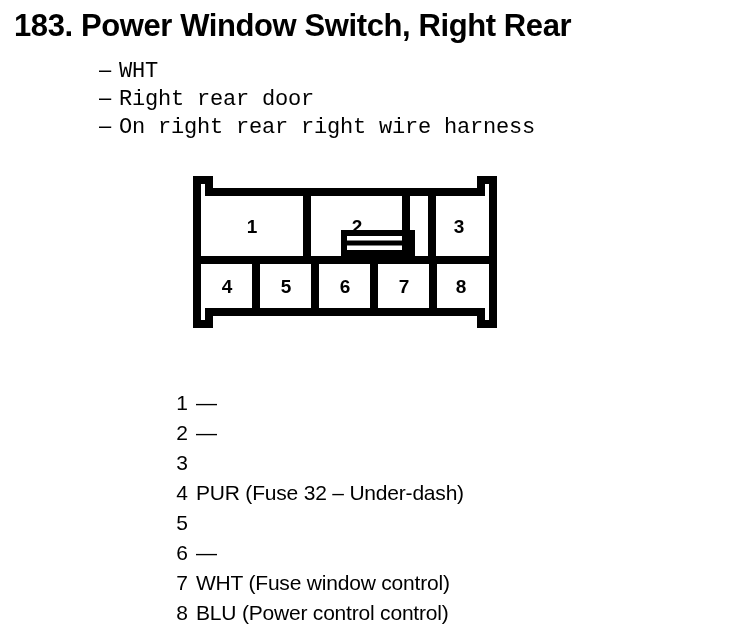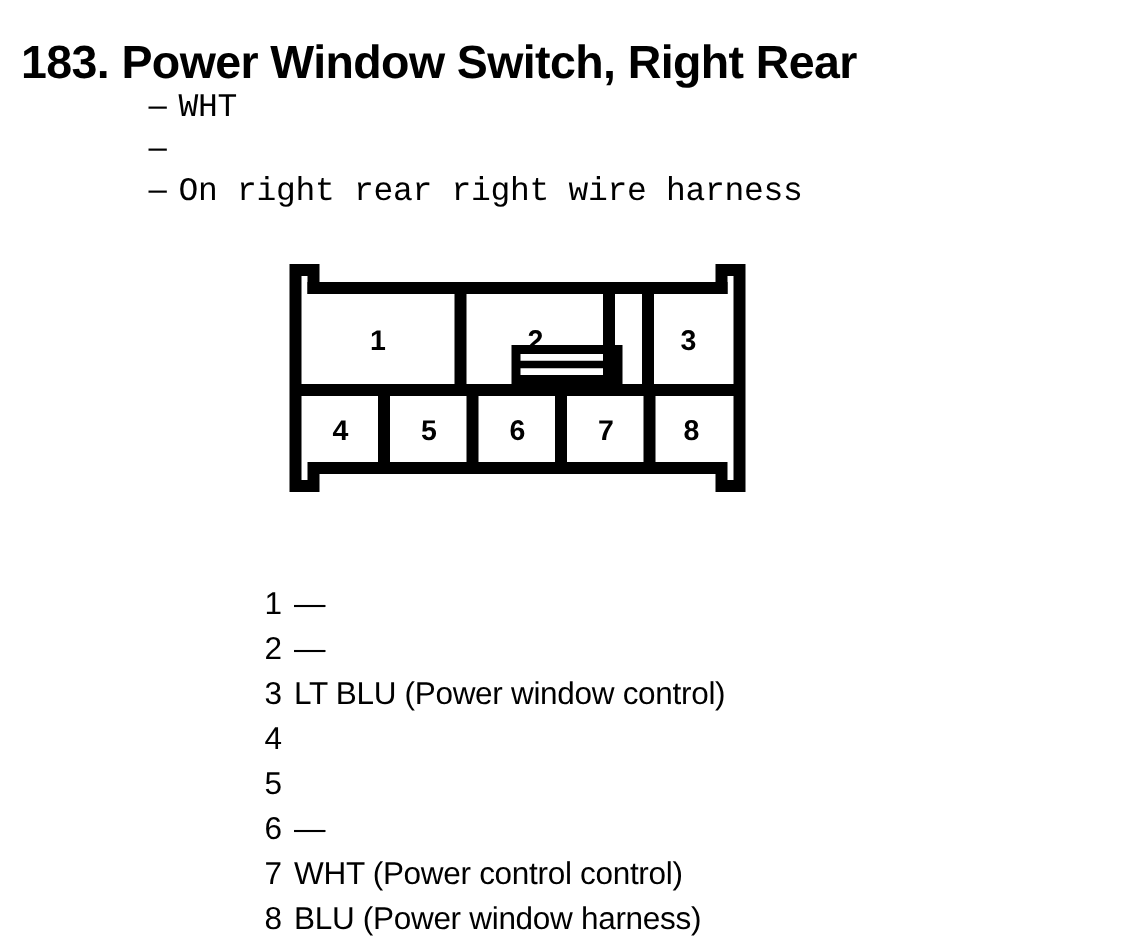--- a/index.html
+++ b/index.html
@@ -22,21 +22,20 @@
   #page-title {
     position: absolute;
     left: 14px;
     top: 8px;
     width: 730px;
     font-size: 31px;
     font-weight: bold;
     letter-spacing: -0.4px;
     white-space: nowrap;
     line-height: 36px;
-    margin-top: 16px;
   }
 
   
   #attribute-list {
     position: absolute;
     left: 99px;
     top: 56px;
     width: 600px;
   }
   .attribute-row {
@@ -105,20 +104,21 @@
 
 <div id="page-title">183. Power Window Switch, Right Rear</div>
 
 <div id="attribute-list">
   <div class="attribute-row">
     <span class="attribute-dash">–</span>
     <span class="attribute-text">WHT</span>
   </div>
   <div class="attribute-row">
     <span class="attribute-dash">–</span>
+    <span class="attribute-text">Right rear door</span>
   </div>
   <div class="attribute-row">
     <span class="attribute-dash">–</span>
     <span class="attribute-text">On right rear right wire harness</span>
   </div>
 </div>
 
 <div id="connector-diagram">
   <svg width="330" height="180" viewBox="0 0 330 180" xmlns="http://www.w3.org/2000/svg">
 
@@ -172,33 +172,33 @@
   <div class="pin-legend-row">
     <span class="pin-legend-number">1</span>
     <span class="pin-legend-desc">—</span>
   </div>
   <div class="pin-legend-row">
     <span class="pin-legend-number">2</span>
     <span class="pin-legend-desc">—</span>
   </div>
   <div class="pin-legend-row">
     <span class="pin-legend-number">3</span>
-    <span class="pin-legend-desc">LT BLU (Power window control)</span>
   </div>
   <div class="pin-legend-row">
     <span class="pin-legend-number">4</span>
+    <span class="pin-legend-desc">PUR (Fuse 32 – Under-dash)</span>
   </div>
   <div class="pin-legend-row">
     <span class="pin-legend-number">5</span>
   </div>
   <div class="pin-legend-row">
     <span class="pin-legend-number">6</span>
     <span class="pin-legend-desc">—</span>
   </div>
   <div class="pin-legend-row">
     <span class="pin-legend-number">7</span>
-    <span class="pin-legend-desc">WHT (Power control control)</span>
+    <span class="pin-legend-desc">WHT (Fuse window control)</span>
   </div>
   <div class="pin-legend-row">
     <span class="pin-legend-number">8</span>
-    <span class="pin-legend-desc">BLU (Power window harness)</span>
+    <span class="pin-legend-desc">BLU (Power control control)</span>
   </div>
 </div>
 
 </body></html>

